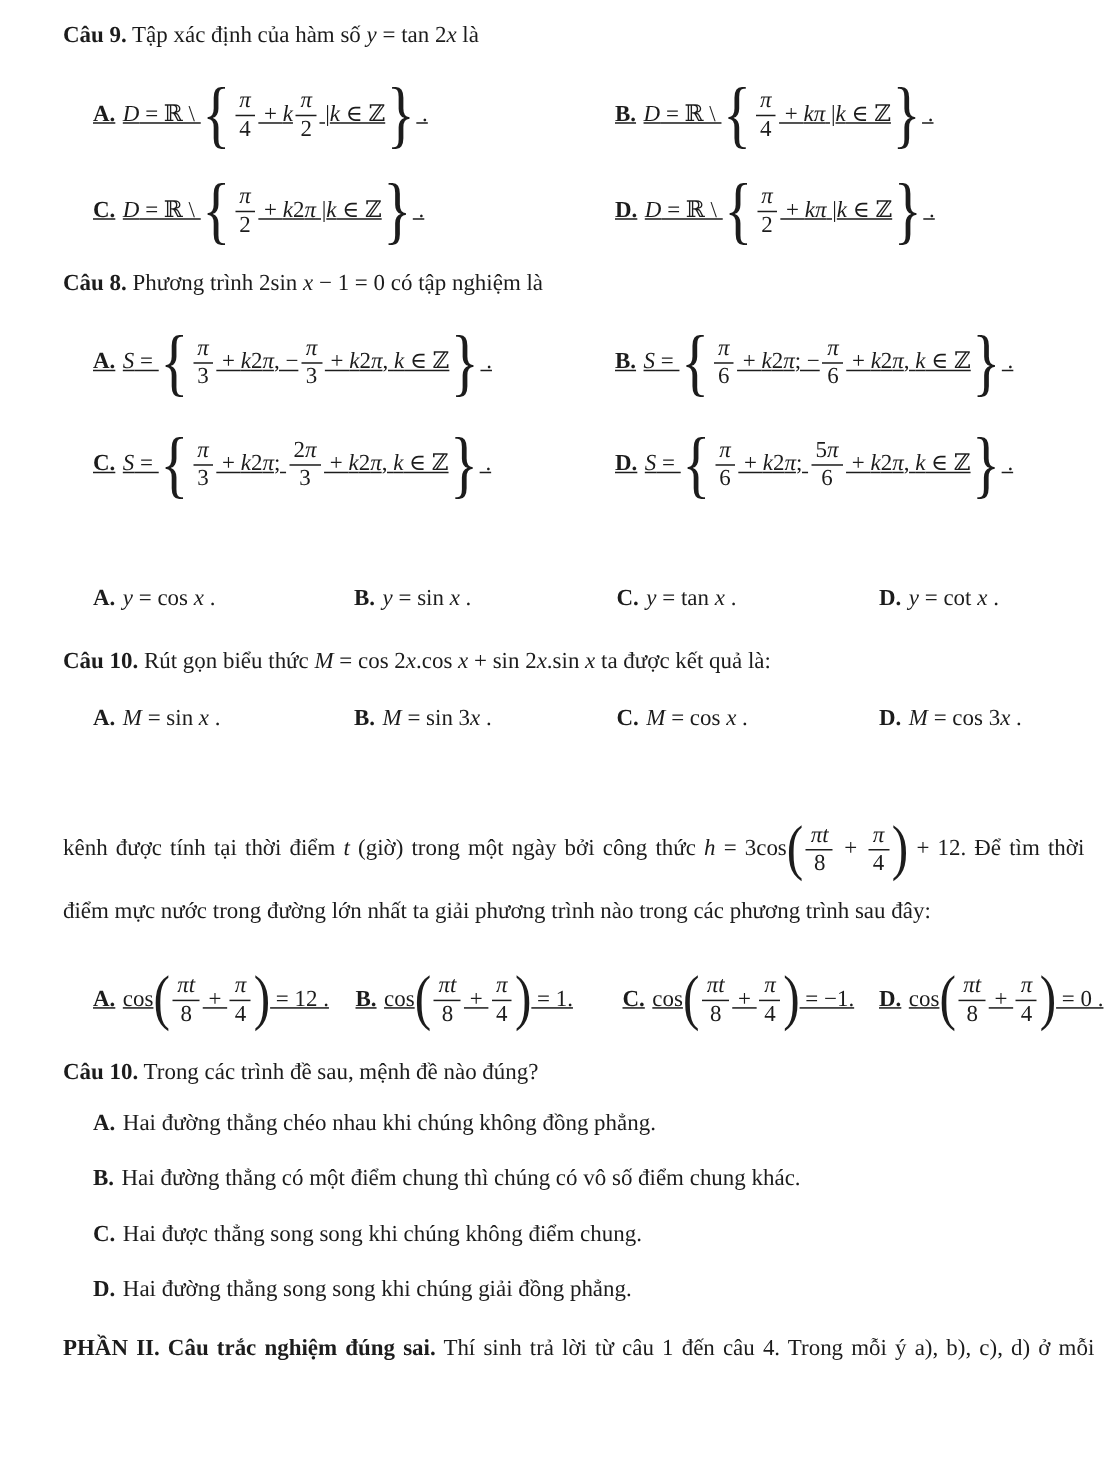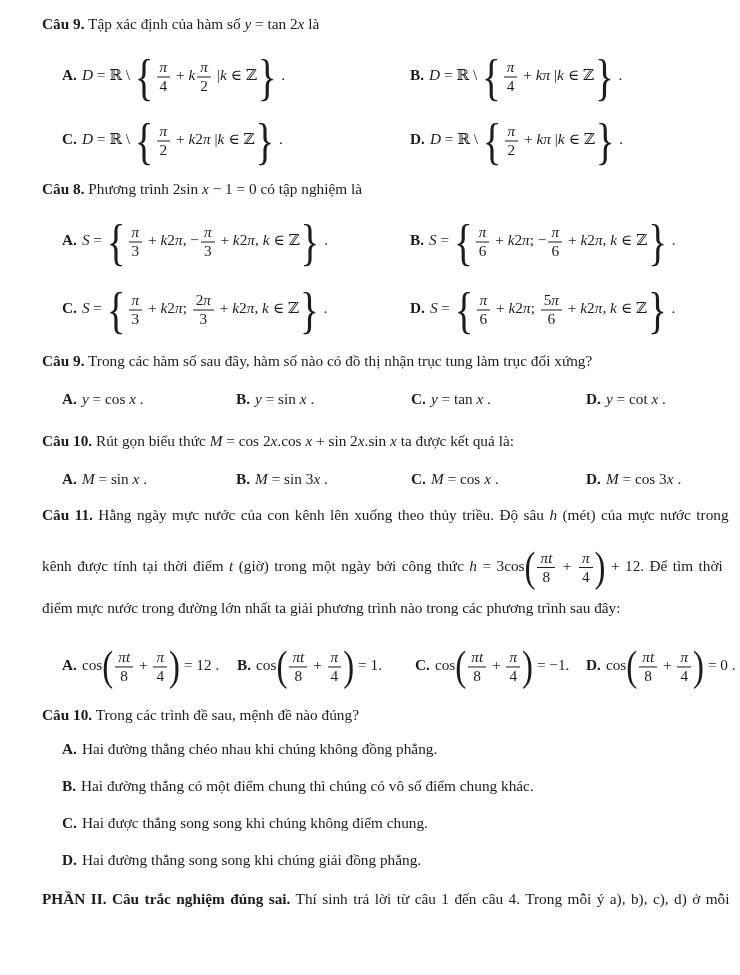--- a/index.html
+++ b/index.html
@@ -8,21 +8,21 @@
     font-family:"Liberation Serif","DejaVu Serif",serif;
     font-size:15.3px;color:#1c1c1c;overflow:hidden;
   }
   .q-title{position:absolute;left:42px;right:20px;white-space:nowrap;line-height:1.35;}
   .q-title b, .lab{font-weight:700;}
   .para{position:absolute;left:42px;width:660px;line-height:1.35;}
   .stretch{word-spacing:1.6px;}
   .nowrap{white-space:nowrap;}
   .opt-row{position:absolute;left:0;width:740px;}
   .opt{position:absolute;white-space:nowrap;top:0;}
-  .tall .opt{top:50%;transform:translateY(-50%);}
+  .tall .opt{top:50%;transform:translateY(-50%);text-decoration:underline;}
   .lab{margin-right:5px;}
   .mathline{line-height:58px;}
   em{font-style:italic;}
   
   .frac{display:inline-flex;flex-direction:column;align-items:center;vertical-align:middle;margin:0 2px;text-align:center;}
   .frac .num{display:block;line-height:1.05;padding:0 3px 1px;border-bottom:1px solid currentColor;}
   .frac .den{display:block;line-height:1.05;padding:1px 3px 0;}
   
   .big{display:inline-block;vertical-align:middle;line-height:1;font-weight:400;}
   .brace{font-size:2.55em;transform:scaleY(1.28);margin:0 1px;}
@@ -89,43 +89,37 @@
           </span> + <em>k</em>2<em>π</em>, <em>k</em> ∈ ℤ<span class="big brace">}</span> .</span></span>
     <span class="opt" style="left:410px"><b class="lab">D.</b><span><em>S</em> = <span class="big brace">{</span><span class="frac">
             <span class="num"><em>π</em></span>
             <span class="den">6</span>
           </span> + <em>k</em>2<em>π</em>; <span class="frac">
             <span class="num">5<em>π</em></span>
             <span class="den">6</span>
           </span> + <em>k</em>2<em>π</em>, <em>k</em> ∈ ℤ<span class="big brace">}</span> .</span></span>
   </div>
 
-  <div class="q-title" style="top:351px">
-    <b>Câu 9.</b><span> Trong các hàm số sau đây, hàm số nào có đồ thị nhận trục tung làm trục đối xứng?</span>
-  </div>
   <div class="opt-row" style="top:390px;height:22px">
     <span class="opt" style="left:62px"><b class="lab">A.</b><span><em>y</em> = cos <em>x</em> .</span></span>
     <span class="opt" style="left:236px"><b class="lab">B.</b><span><em>y</em> = sin <em>x</em> .</span></span>
     <span class="opt" style="left:411px"><b class="lab">C.</b><span><em>y</em> = tan <em>x</em> .</span></span>
     <span class="opt" style="left:586px"><b class="lab">D.</b><span><em>y</em> = cot <em>x</em> .</span></span>
   </div>
 
   <div class="q-title" style="top:431px">
     <b>Câu 10.</b><span> Rút gọn biểu thức  <em>M</em> = cos 2<em>x</em>.cos <em>x</em> + sin 2<em>x</em>.sin <em>x</em>  ta được kết quả là:</span>
   </div>
   <div class="opt-row" style="top:470px;height:22px">
     <span class="opt" style="left:62px"><b class="lab">A.</b><span><em>M</em> = sin <em>x</em> .</span></span>
     <span class="opt" style="left:236px"><b class="lab">B.</b><span><em>M</em> = sin 3<em>x</em> .</span></span>
     <span class="opt" style="left:411px"><b class="lab">C.</b><span><em>M</em> = cos <em>x</em> .</span></span>
     <span class="opt" style="left:586px"><b class="lab">D.</b><span><em>M</em> = cos 3<em>x</em> .</span></span>
   </div>
 
-  <div class="para stretch nowrap" style="top:505px">
-    <b>Câu 11.</b><span> Hằng ngày mực nước của con kênh lên xuống theo thủy triều. Độ sâu <em>h</em> (mét) của mực nước trong</span>
-  </div>
   <div class="para stretch nowrap mathline" style="top:537px;height:58px">
     <span>kênh được tính tại thời điểm <em>t</em> (giờ) trong một ngày bởi công thức  <em>h</em> = 3cos<span class="big paren">(</span><span class="frac">
           <span class="num"><em>πt</em></span>
           <span class="den">8</span>
         </span> + <span class="frac">
           <span class="num"><em>π</em></span>
           <span class="den">4</span>
         </span><span class="big paren">)</span> + 12.  Để tìm thời</span>
   </div>
   <div class="para nowrap" style="top:598px">

